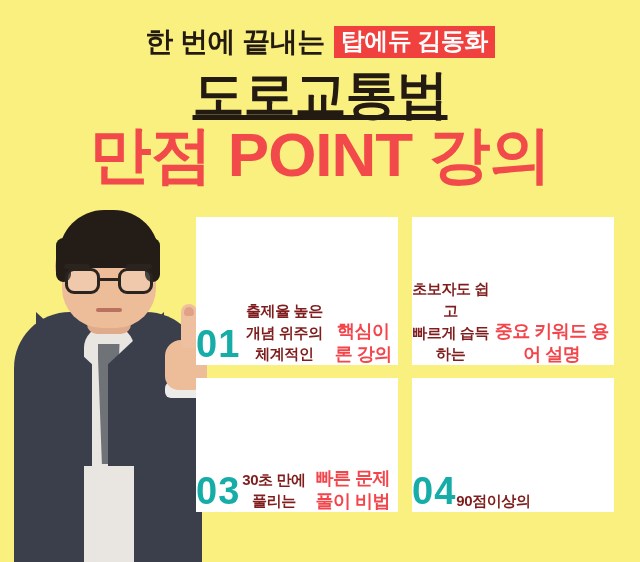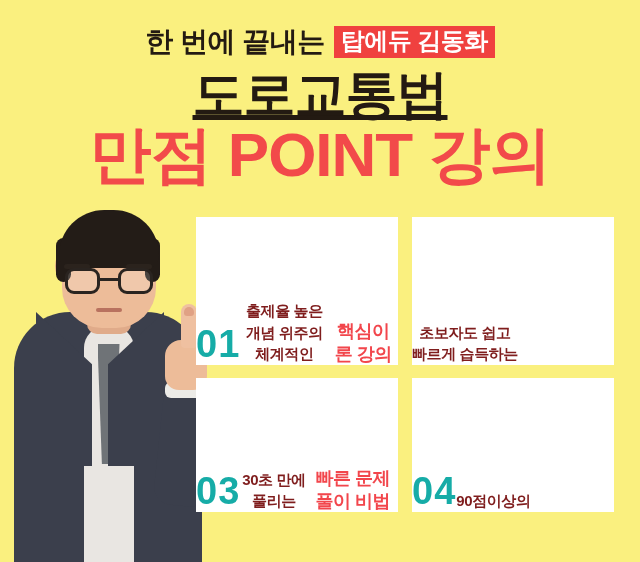--- a/index.html
+++ b/index.html
@@ -381,20 +381,21 @@
         <div class="card-line">개념 위주의 체계적인</div>
       </div>
       <div class="card-highlight">핵심이론 강의</div>
     </div>
 
     <div class="card">
       <div class="card-lines">
         <div class="card-line">초보자도 쉽고</div>
         <div class="card-line">빠르게 습득하는</div>
       </div>
+      <div class="card-highlight">중요 키워드 용어 설명</div>
     </div>
 
     <div class="card row2">
       <div class="card-num">03</div>
       <div class="card-lines">
         <div class="card-line">30초 만에 풀리는</div>
       </div>
       <div class="card-highlight">빠른 문제풀이 비법</div>
     </div>
 

